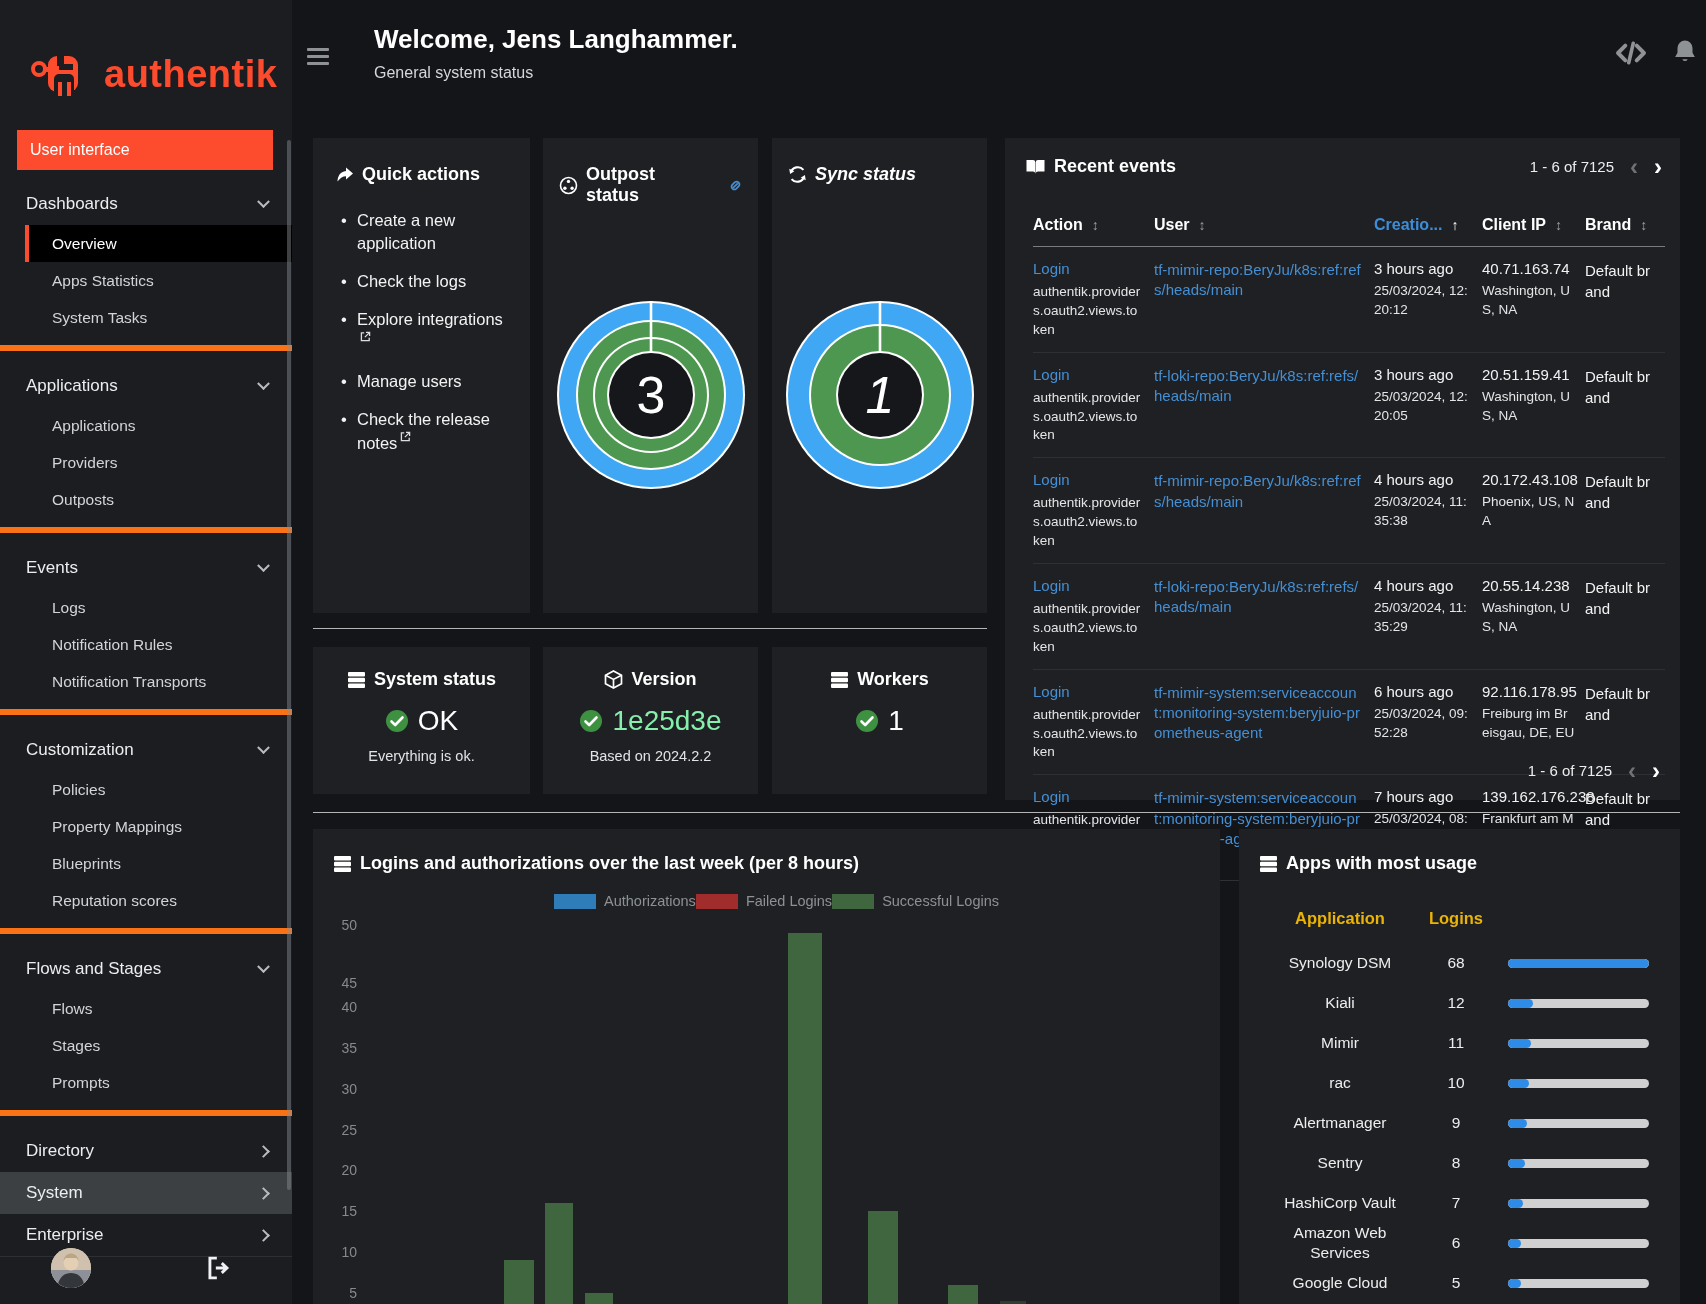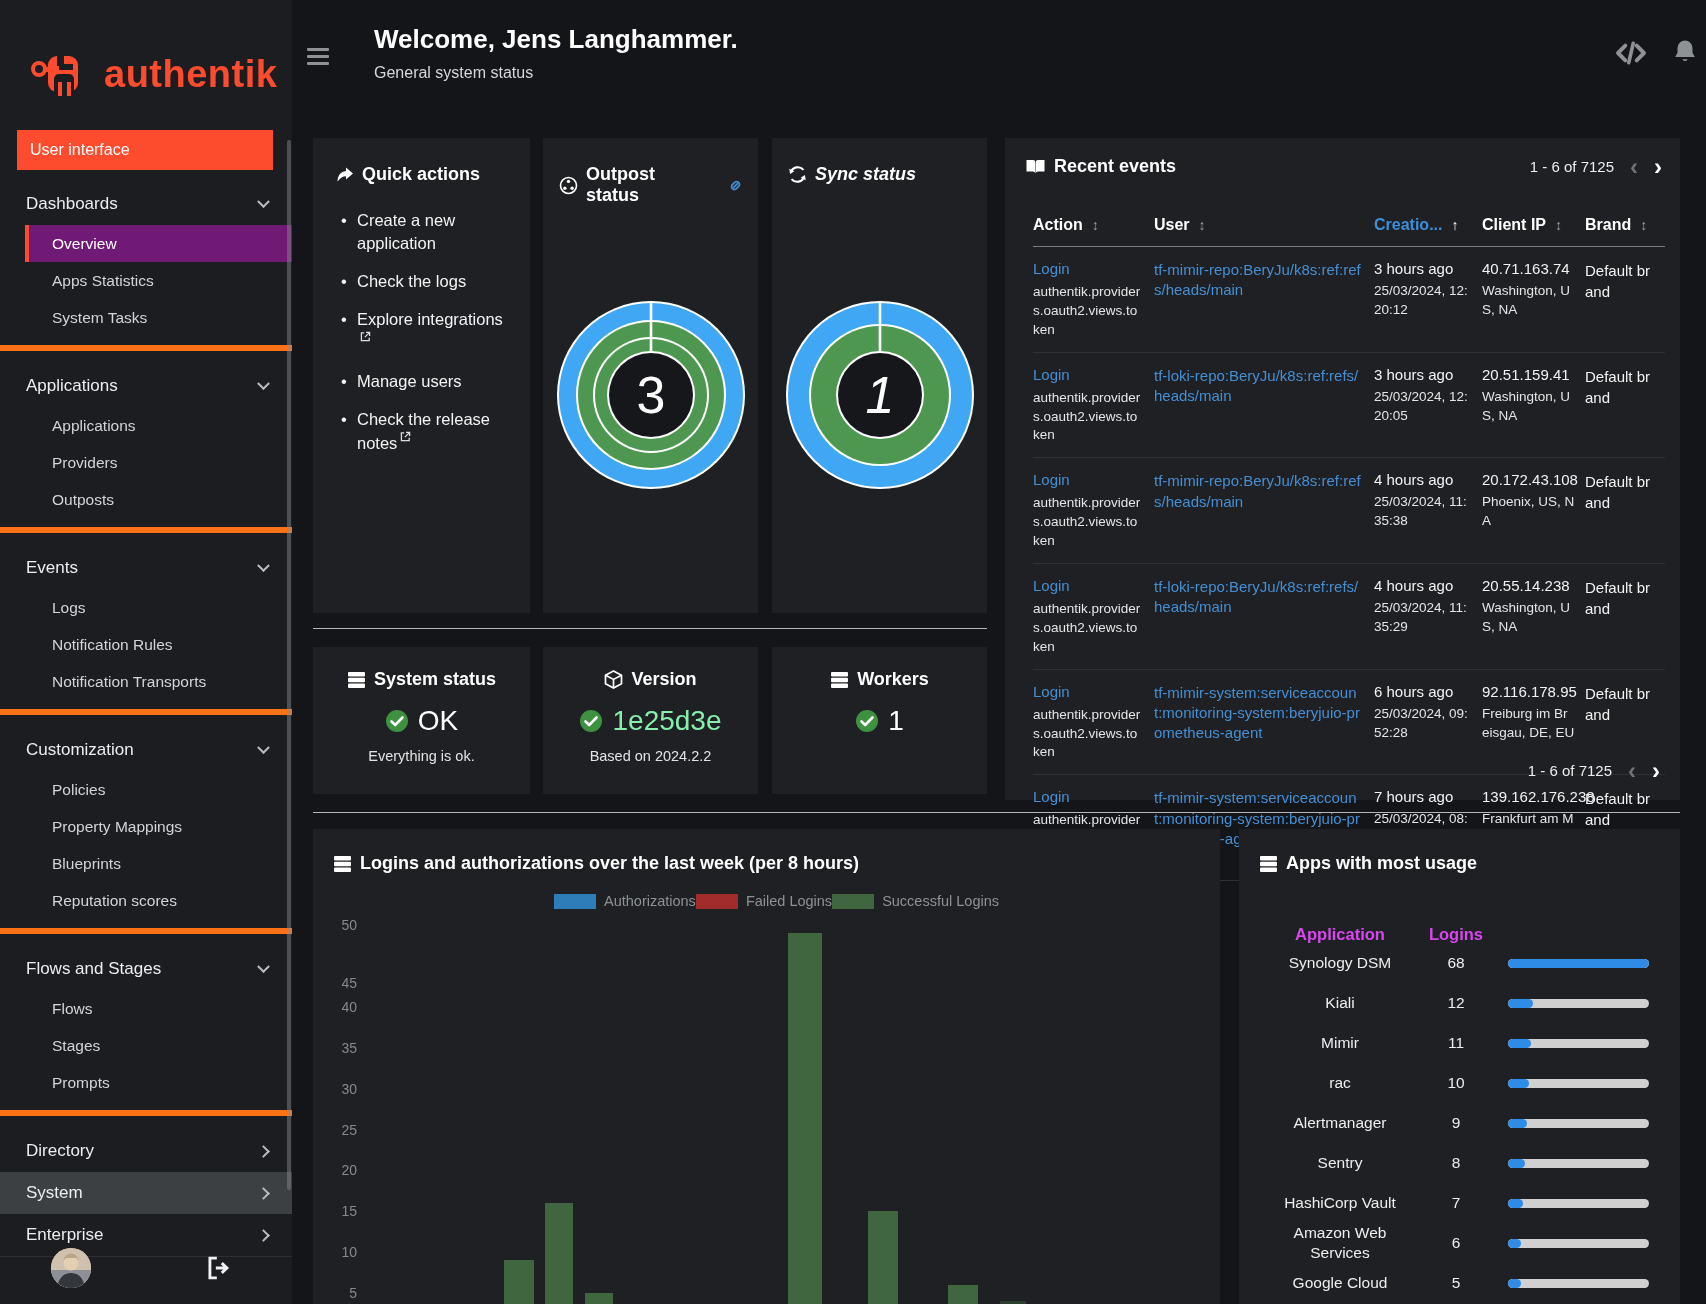--- a/index.html
+++ b/index.html
@@ -20,21 +20,21 @@
   .nav { position:absolute; left:0; top:183px; width:292px; }
   .nav-group { }
   .nav-group.septop { border-top:6px solid #f97316; padding-top:14px; }
   .nav-group.sepbottom { border-bottom:1px solid #2c2f33; }
   .nav-group-row { height:42px; display:flex; align-items:center; justify-content:space-between;
     padding:0 24px 0 26px; font-size:17px; color:#ecedee; cursor:pointer; }
   .nav-group.hl .nav-group-row { background:#3d4043; }
   .nav-items { padding-bottom:9px; }
   .nav-item { height:37px; display:flex; align-items:center; margin-left:25px; padding-left:27px;
     font-size:15.5px; color:#d2d4d6; cursor:pointer; }
-  .nav-item.active { background:#701a75; border-left:4px solid #fd4b2d; padding-left:23px; color:#fff; }
+  .nav-item.active { background:#000000; border-left:4px solid #fd4b2d; padding-left:23px; color:#fff; }
   .chev { width:9px; height:9px; border-right:2.4px solid #b9bbbd; border-bottom:2.4px solid #b9bbbd; display:inline-block; }
   .chev.down { transform:rotate(45deg) translate(-2px,-2px); }
   .chev.right { transform:rotate(-45deg); }
   .side-scrollbar { position:absolute; left:287px; top:140px; width:4px; height:1050px;
     background:#8a8d90; opacity:0.45; border-radius:2px; }
   .side-footer { position:absolute; left:0; top:1240px; width:292px; height:64px; }
   .avatar { position:absolute; left:51px; top:8px; width:40px; height:40px; border-radius:50%;
     overflow:hidden; background:#cfc1ae; cursor:pointer; }
   .logout { position:absolute; left:205px; top:15px; cursor:pointer; }
 
@@ -105,21 +105,21 @@
     align-items:center; }
   .legend-item { display:flex; align-items:center; gap:8px; font-size:14.5px; color:#8e9194; cursor:pointer; }
   .legend-swatch { width:42px; height:15px; }
   .ytick { position:absolute; width:30px; text-align:right; font-size:14px; color:#87898c; transform:translateY(-50%); }
   .bar { position:absolute; }
 
   
   .card.apps { left:947px; top:829px; width:441px; height:475px; overflow:hidden; padding:24px 0 0 0; }
   .apps .card-title { padding-left:20px; }
   .apps-head { position:absolute; left:0; top:80px; width:100%; display:grid;
-    grid-template-columns:162px 70px 158px; padding-left:20px; font-size:16.5px; font-weight:bold; color:#d946ef;margin-top:16px; }
+    grid-template-columns:162px 70px 158px; padding-left:20px; font-size:16.5px; font-weight:bold; color:#eab308; }
   .apps-head div { text-align:center; }
   .apps-rows { position:absolute; left:0; top:114px; width:100%; }
   .apps-row { display:grid; grid-template-columns:162px 70px 158px; padding-left:20px; align-items:center;
     min-height:40px; font-size:15.5px; color:#ededee; }
   .app-name { text-align:center; line-height:1.3; padding:0 6px; }
   .app-count { text-align:center; }
   .app-barwrap { padding-left:17px; }
   .app-track { width:141px; height:9px; border-radius:5px; background:#d0d0d0; position:relative; overflow:hidden; }
   .app-fill { position:absolute; left:0; top:0; bottom:0; border-radius:5px; background:#2e8be6; }
 

